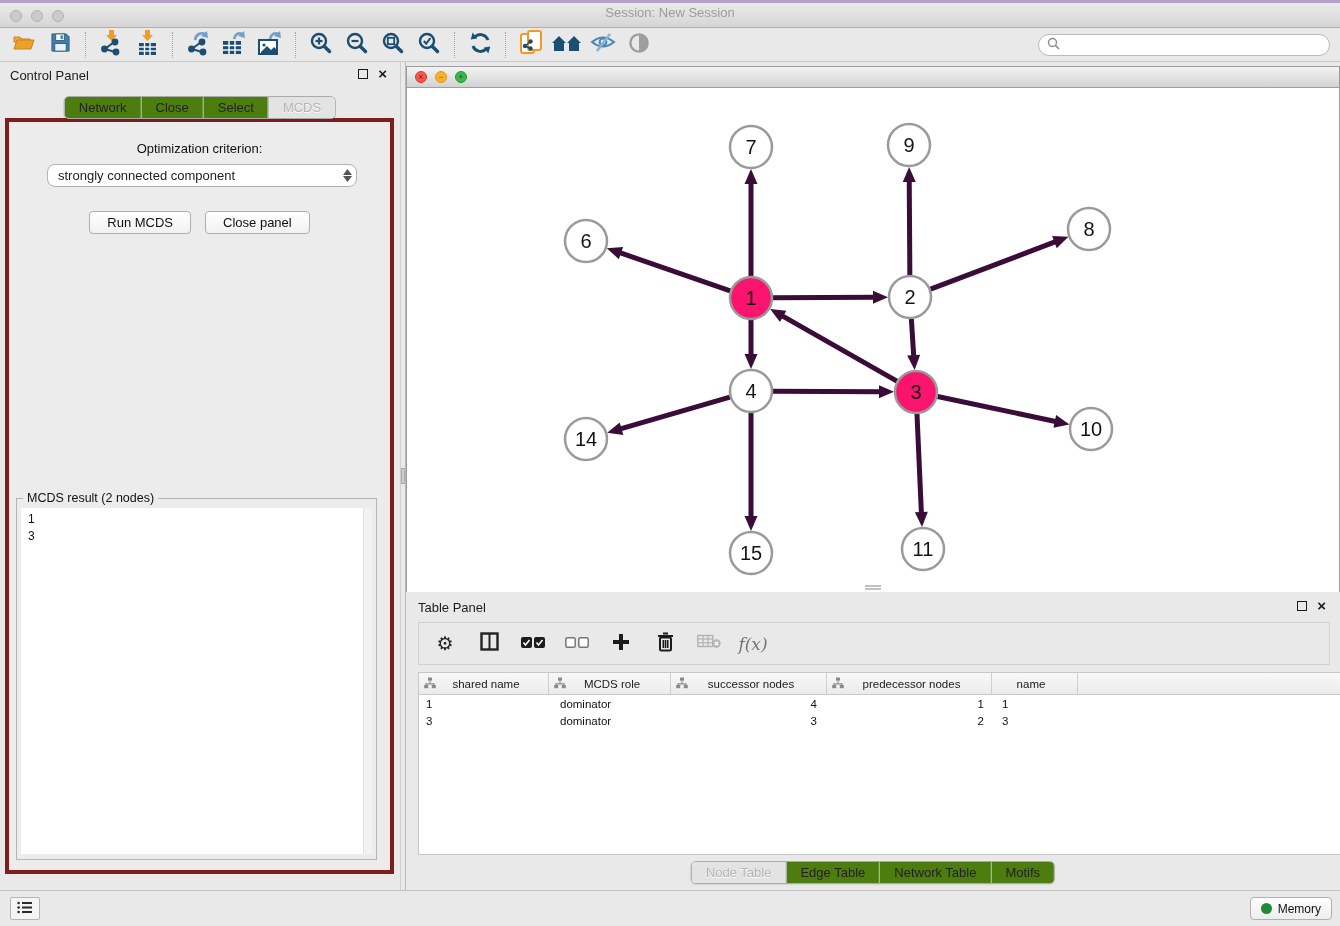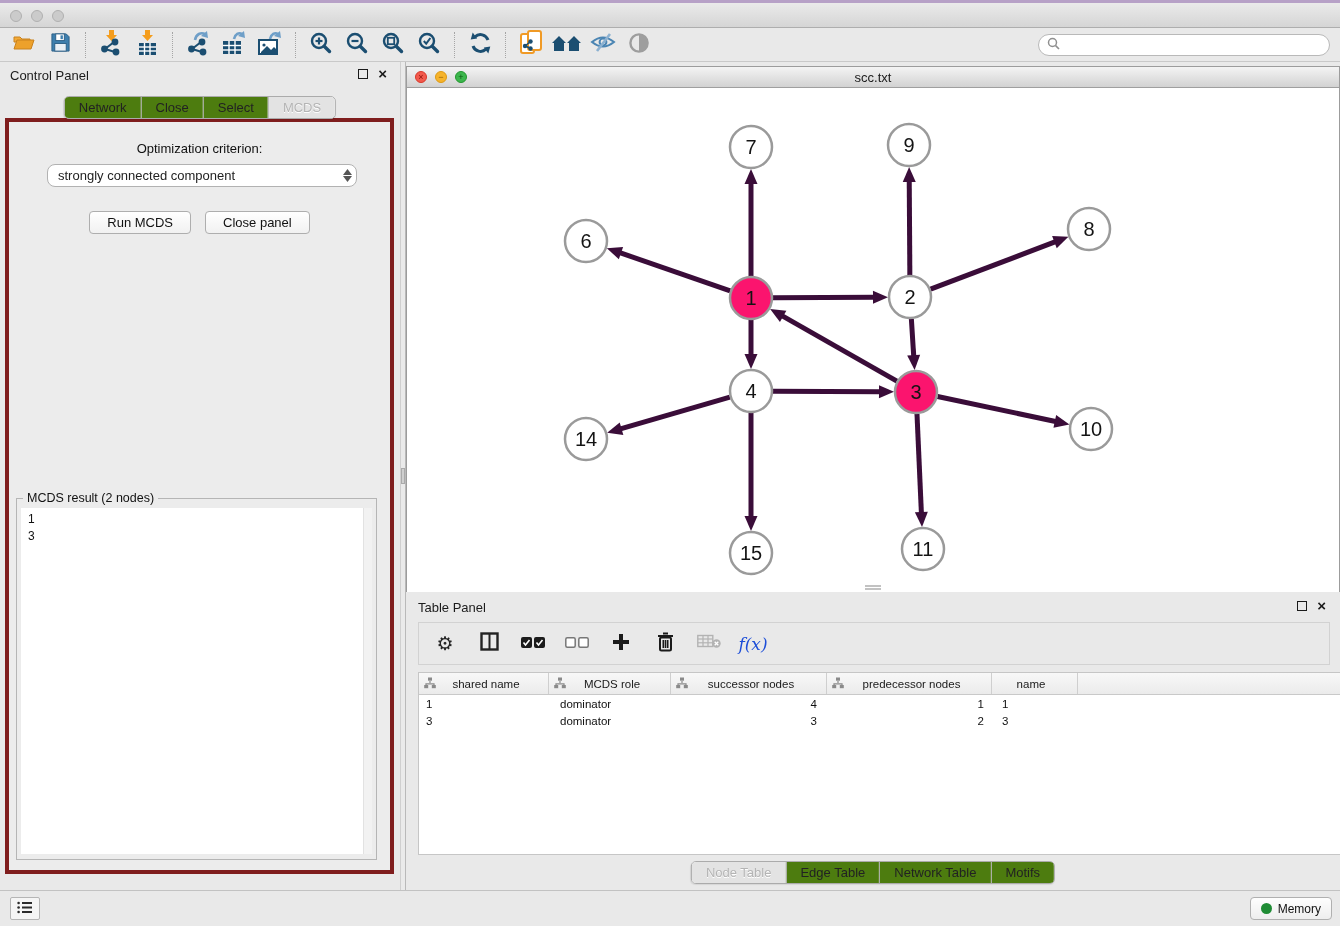--- a/index.html
+++ b/index.html
@@ -78,21 +78,21 @@
   .nw-resize { position:absolute; left:50%; transform:translateX(-50%); bottom:1px; width:16px; height:5px;
     border-top:2px solid #c2c2c2; border-bottom:2px solid #c2c2c2; }
   
   .table-panel { position:absolute; left:406px; top:595px; width:934px; height:295px; background:#e9e9e9; }
   .tp-header-title { position:absolute; left:12px; top:5px; font-size:13px; color:#1c1c1c; }
   .tp-header-icons { position:absolute; right:14px; top:6px; display:flex; gap:10px; align-items:center; }
   .tp-toolbar { position:absolute; left:12px; width:912px; top:27px; height:43px; background:#e9e9e9;
     border:1px solid #d2d2d2; display:flex; align-items:center; padding-left:12px; gap:16px; }
   .tt-btn { width:28px; height:28px; display:flex; align-items:center; justify-content:center; }
   .gear-glyph { font-size:19px; color:#262626; }
-  .fx-glyph { font-family:"DejaVu Serif", serif; font-style:italic; font-size:17px; color:#1d4ed8;text-align:right; }
+  .fx-glyph { font-family:"DejaVu Serif", serif; font-style:italic; font-size:17px; color:#737373;text-align:right; }
   .tp-table { position:absolute; left:12px; width:1076px; top:77px; height:183px; background:#fff;
     border:1px solid #c6c6c6; overflow:hidden; }
   .thead { display:flex; height:22px; background:linear-gradient(#f8f8f8,#ebebeb);
     border-bottom:1px solid #c9c9c9; }
   .th { display:flex; align-items:center; border-right:1px solid #cfcfcf; font-size:11.5px; color:#1a1a1a;
     padding-left:5px; }
   .th .th-label { flex:1; text-align:center; padding-right:12px; }
   .trow { display:flex; height:17px; align-items:center; font-size:11.5px; color:#111; }
   .td { white-space:nowrap; overflow:hidden; }
   .tp-tabs { position:absolute; left:50%; transform:translateX(-50%); top:266px; }
@@ -109,20 +109,21 @@
 </head>
 <body>
 
 <div class="titlebar">
   <div class="top-strip"></div>
   <div class="traffic">
     <div class="tl-dot"></div>
     <div class="tl-dot"></div>
     <div class="tl-dot"></div>
   </div>
+  <div class="win-title">Session: New Session</div>
 </div>
 
 <div class="toolbar">
   <div class="tool-btn">
     <span>
       <svg width="24" height="20" viewBox="0 0 24 20">
           <path d="M2 4 h6 l2 2 h8 v3 H2 z" fill="#f3aa38" stroke="#c9821e"></path>
           <path d="M2 16 L5 7 h17 l-3 9 z" fill="#eda12b" stroke="#c9821e"></path>
         </svg>
     </span>
@@ -343,21 +344,20 @@
   <div class="splitter-handle"></div>
 </div>
 
 <div class="network-window">
   <div class="nw-titlebar">
     <div class="nw-traffic">
       <div class="tl-dot tl-red">×</div>
       <div class="tl-dot tl-yellow">−</div>
       <div class="tl-dot tl-green">+</div>
     </div>
-    <div class="nw-title">scc.txt</div>
   </div>
   <svg id="graph-svg" class="nw-canvas" viewBox="0 0 932 503" width="932" height="503">
       <g>
         <line x1="344" y1="187" x2="344" y2="93" stroke="#3a0d39" stroke-width="5"></line>
         <polygon points="344,80 350.5,95 337.5,95" fill="#3a0d39"></polygon>
       </g>
       <g>
         <line x1="323.2058154797033" y1="201.81655443844295" x2="212.08165719138108" y2="163.42820884793167" stroke="#3a0d39" stroke-width="5"></line>
         <polygon points="199.79418452029668,159.18344556155705 216.09441924550447,157.93751301798557 211.84965595912985,170.22498568906997" fill="#3a0d39"></polygon>
       </g>

